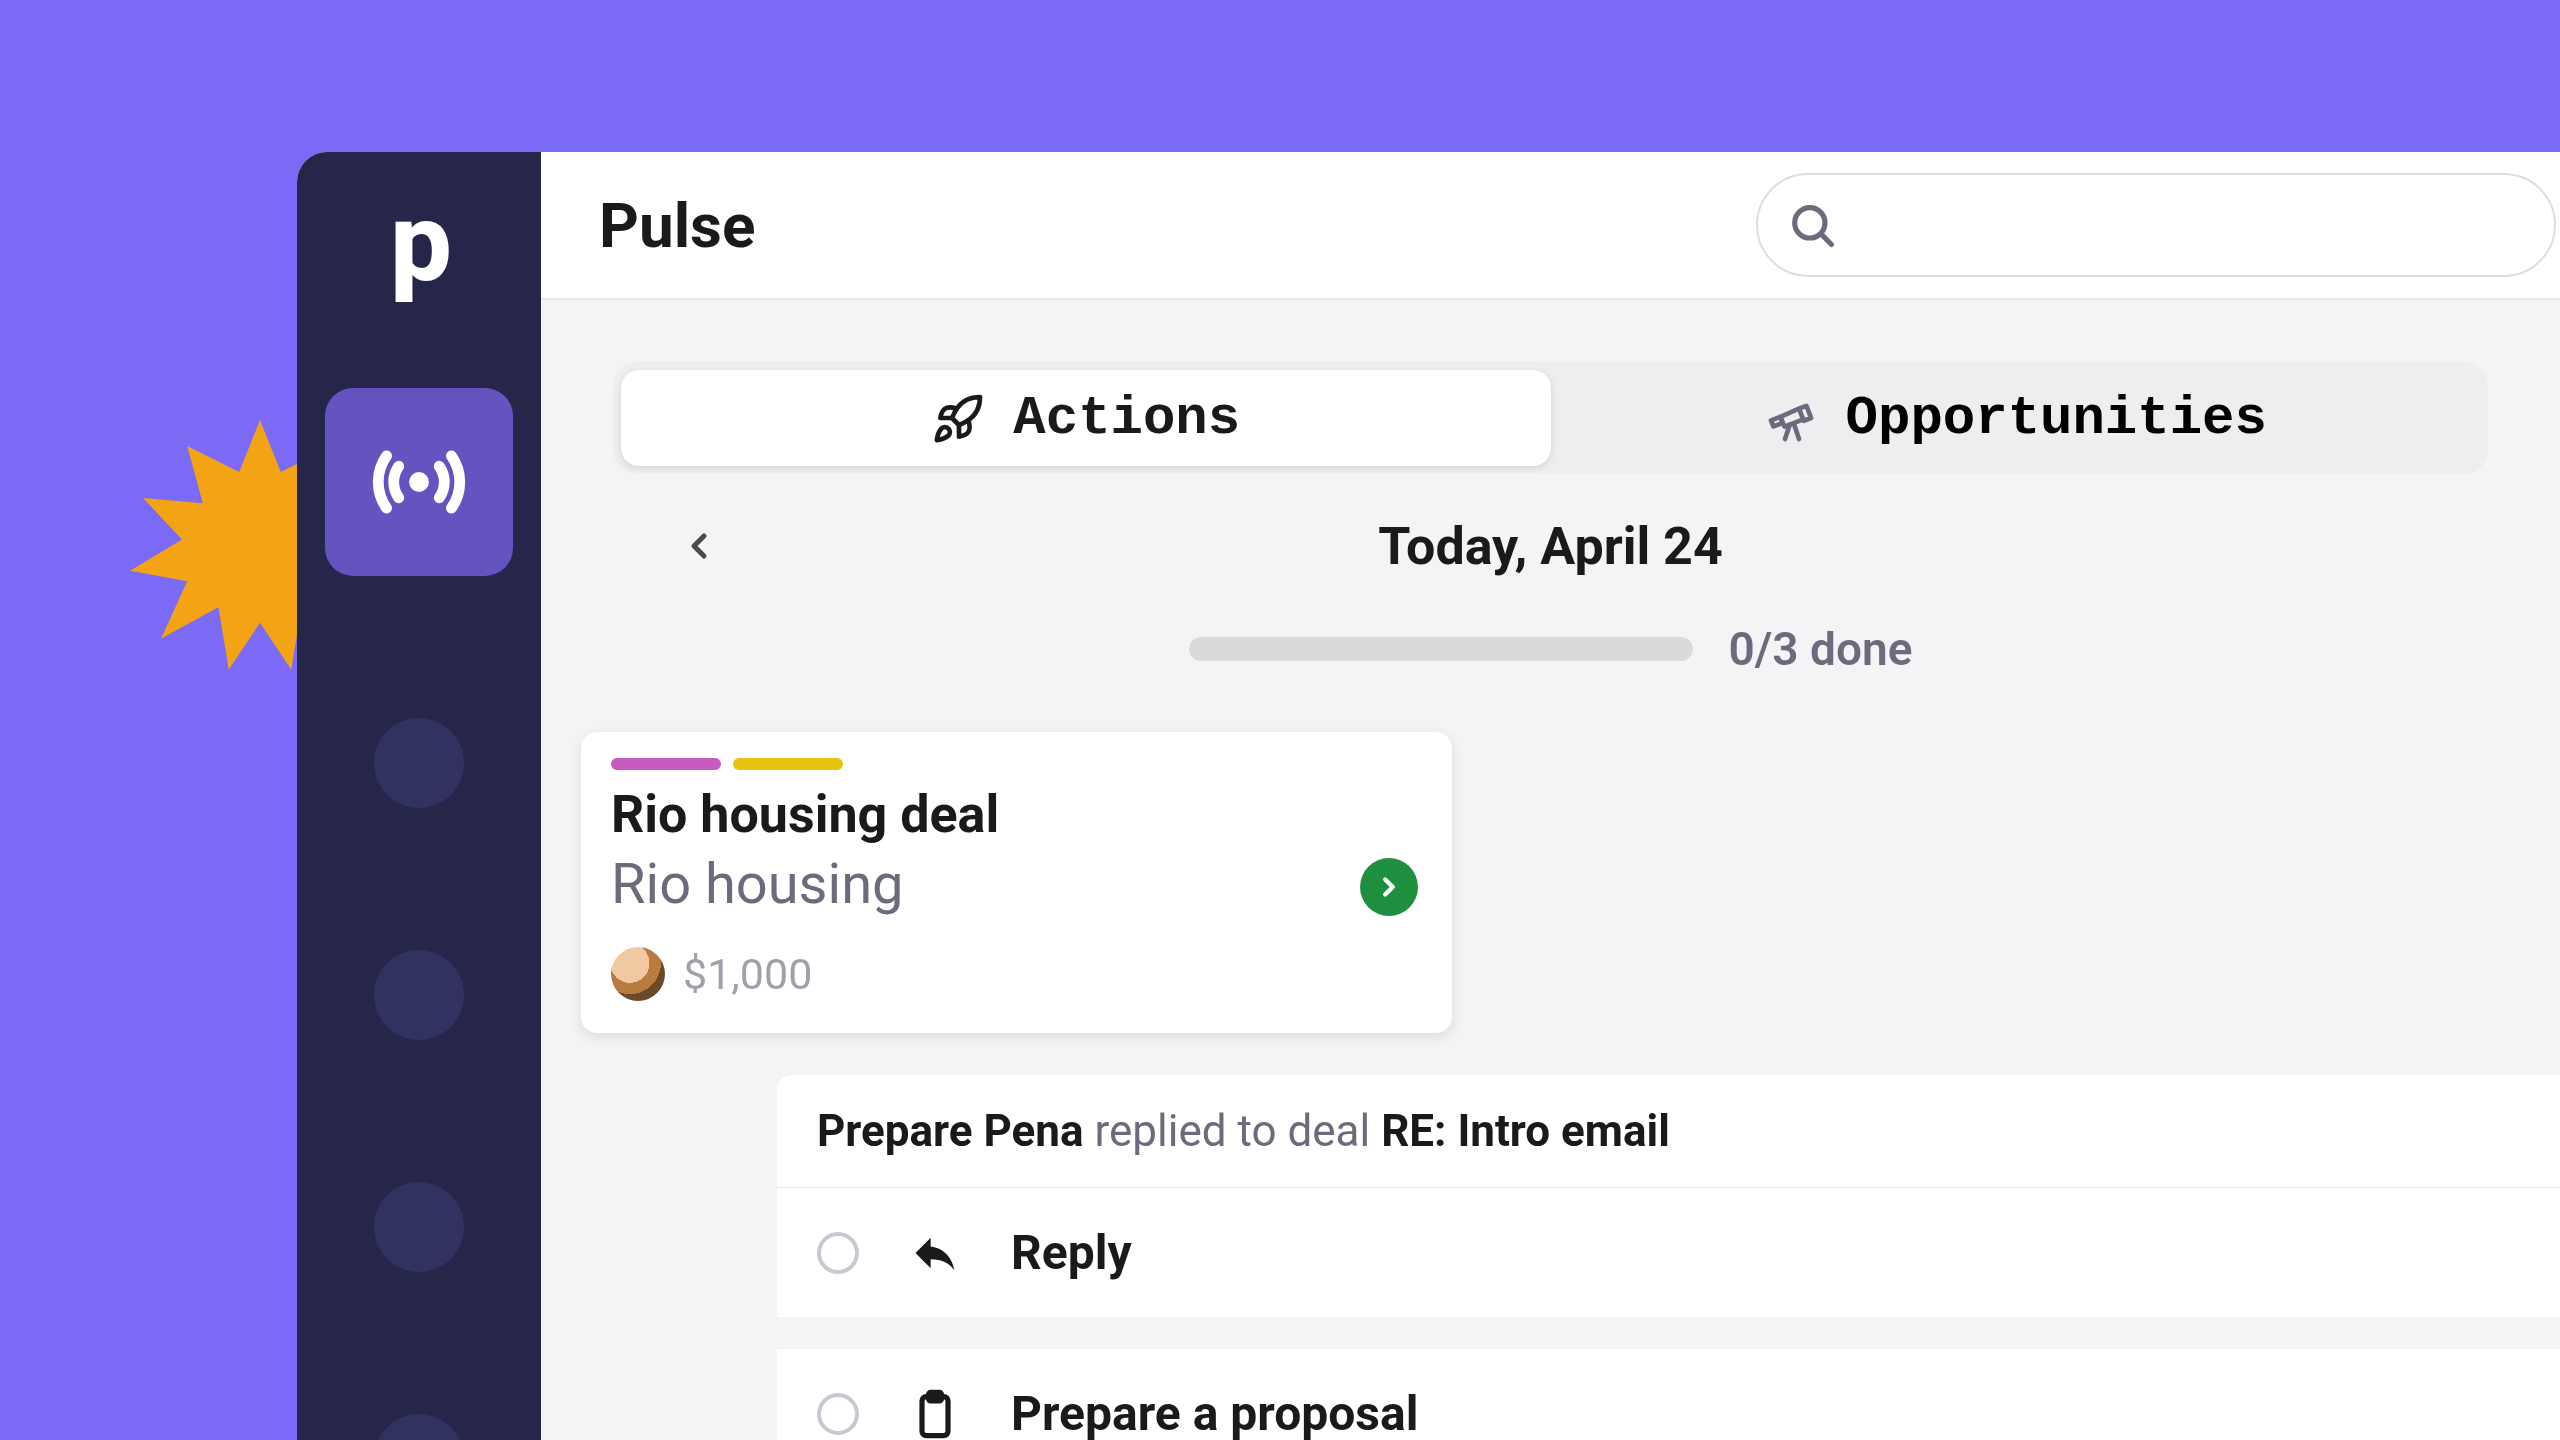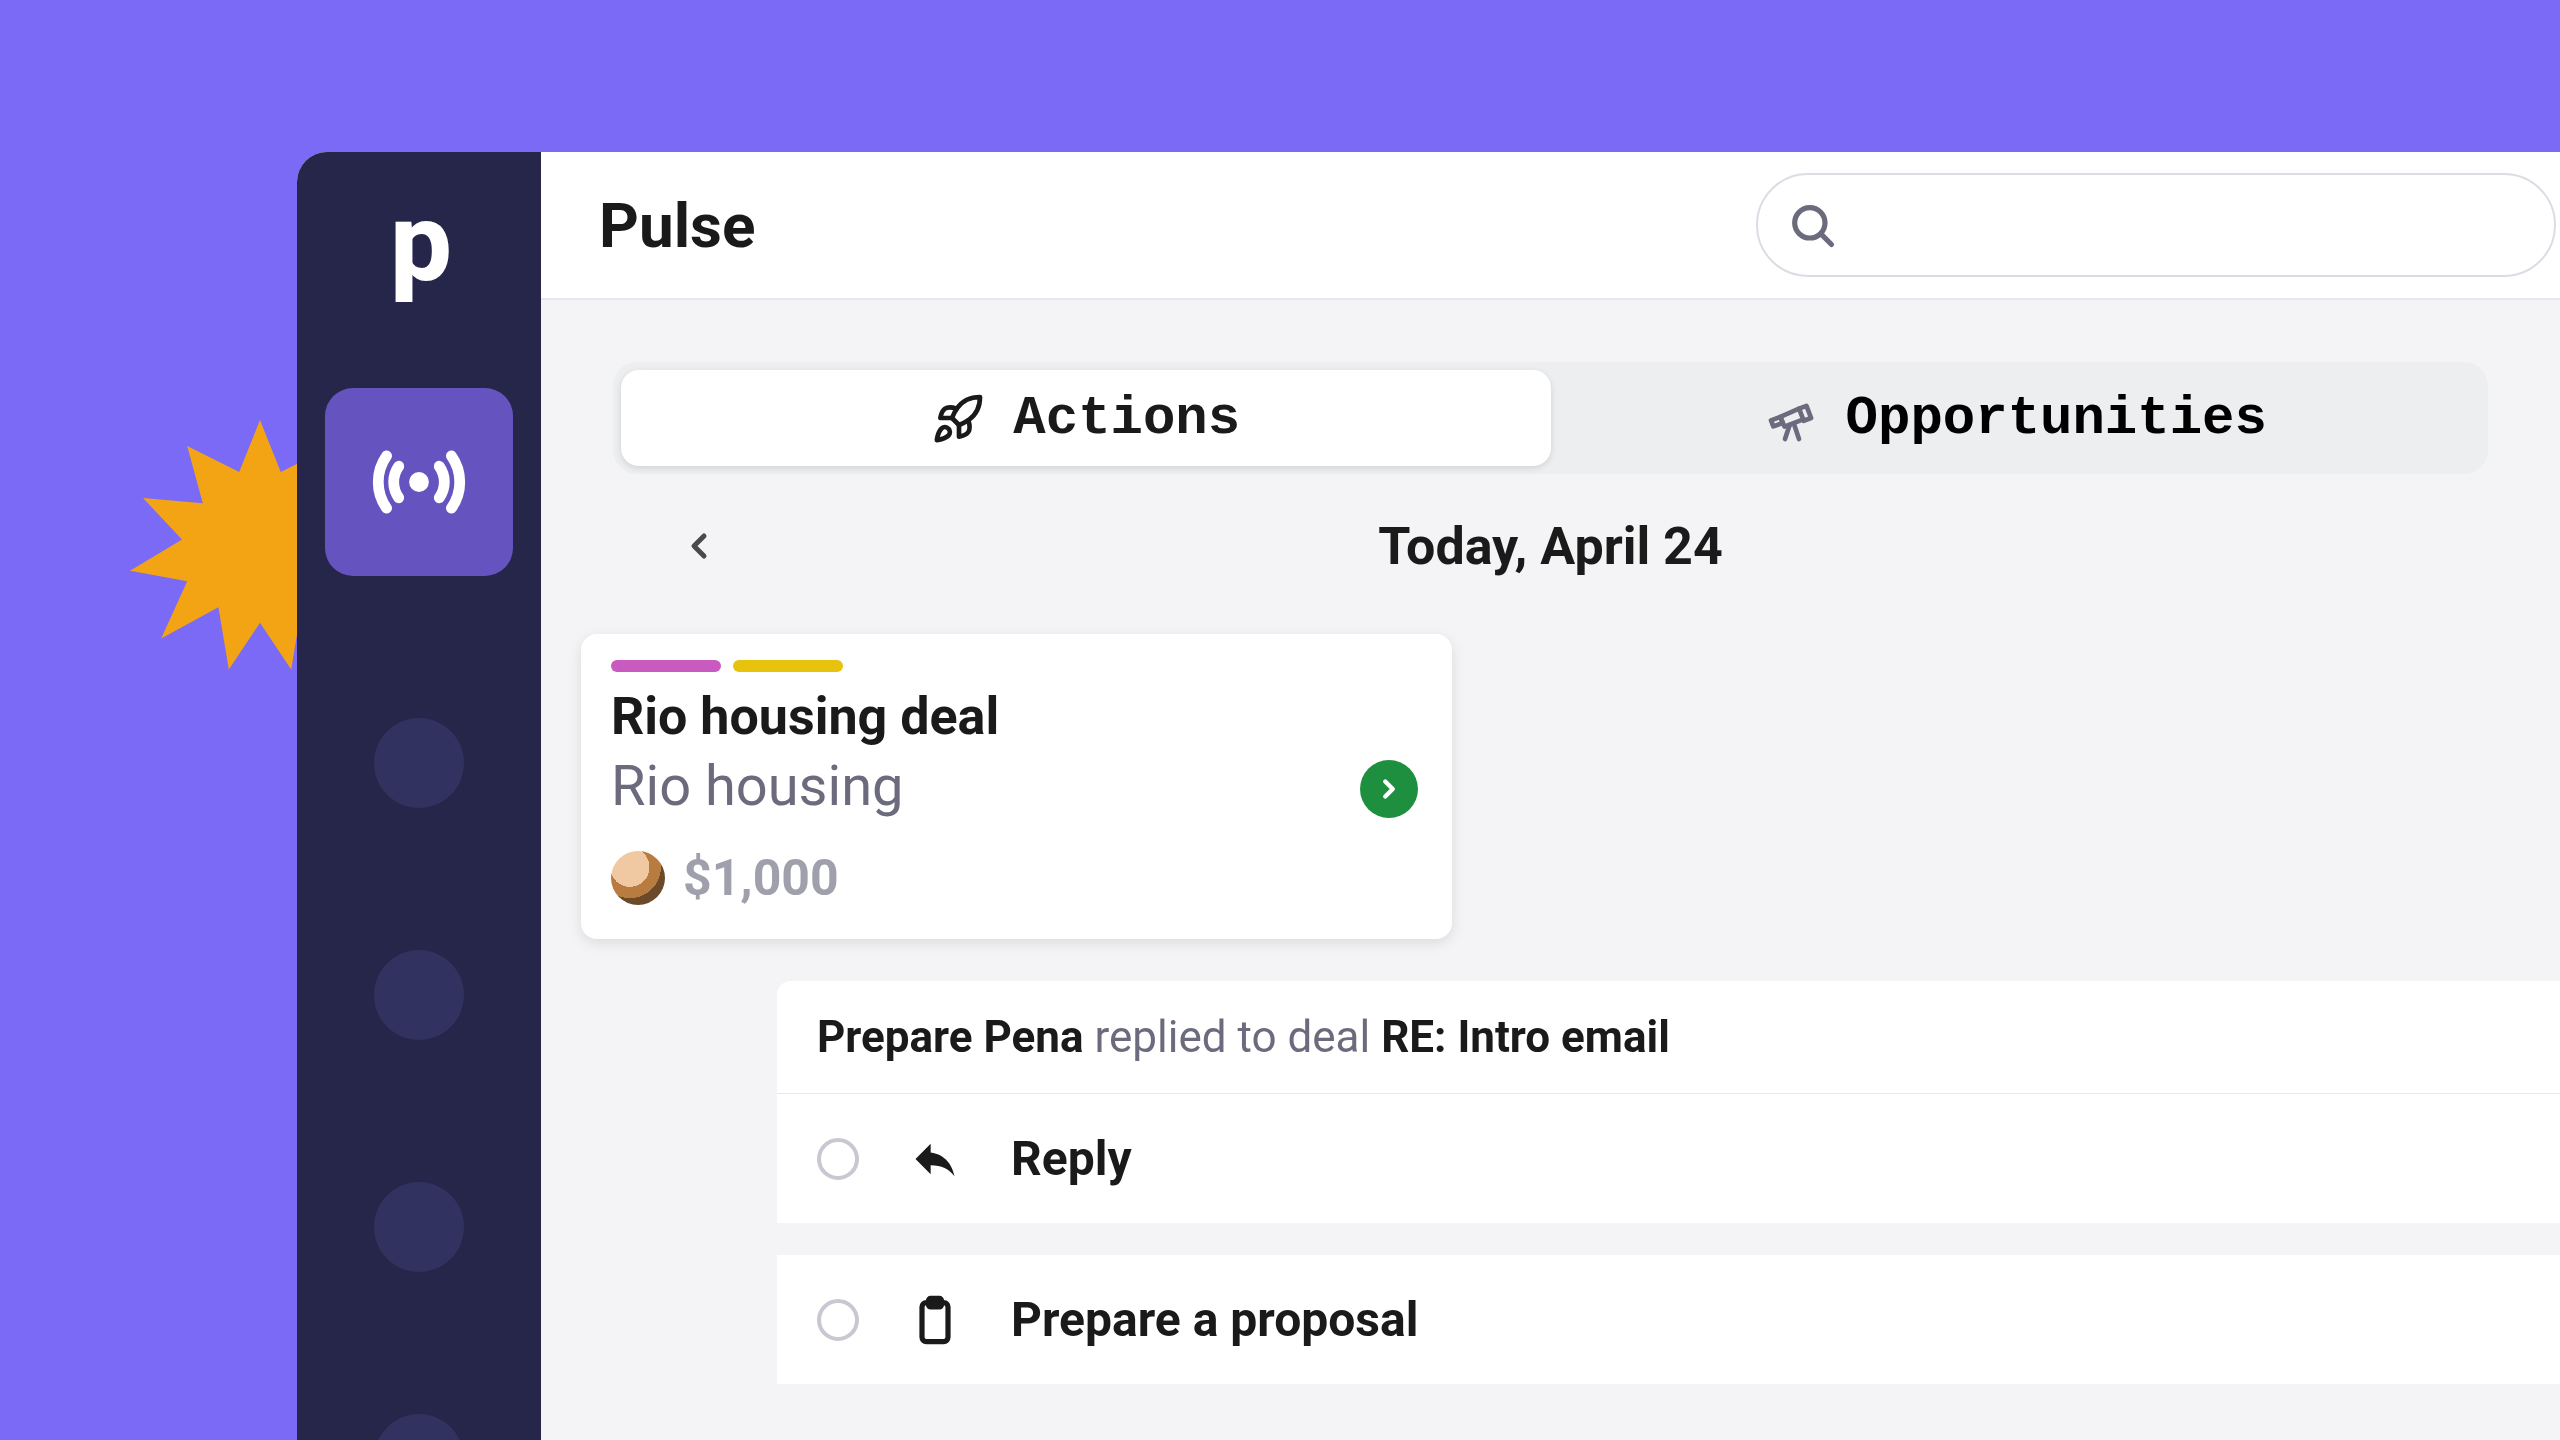--- a/index.html
+++ b/index.html
@@ -161,21 +161,21 @@
 .tag { height: 12px; border-radius: 6px; }
 .tag.purple { width: 110px; background: #c95bc0; }
 .tag.yellow { width: 110px; background: #e8c30e; }
 .deal-title { font-size: 52px; font-weight: 700; margin-top: 14px; color: #1a1a1a; }
 .deal-sub { font-size: 56px; color: #6b6b7d; margin-top: 6px; }
 .deal-row { display: flex; align-items: center; gap: 18px; margin-top: 30px; }
 .avatar {
   width: 54px; height: 54px; border-radius: 50%;
   background: radial-gradient(circle at 35% 30%, #f0c9a2 0 38%, #b87b40 38% 60%, #6a4a28 60% 100%);
 }
-.deal-amount { font-size: 50px; color: #a0a0ac; font-weight: 700; }
+.deal-amount { font-size: 43px; color: #a0a0ac; font-weight: 400; }
 .deal-go {
   position: absolute;
   right: 34px;
   top: 126px;
   width: 58px;
   height: 58px;
   border-radius: 50%;
   background: #1e8f3f;
   display: flex;
   align-items: center;
@@ -275,20 +275,24 @@
 
       <div class="datebar-wrap">
         <div class="chev-btn" style="margin-left:130px;">
           <svg width="40" height="40" viewBox="0 0 24 24" fill="none" stroke="#4a4a4a" stroke-width="3" stroke-linecap="round" stroke-linejoin="round">
             <polyline points="15 18 9 12 15 6"></polyline>
           </svg>
         </div>
         <div class="date-label">Today, April 24</div>
       </div>
 
+      <div class="progress-row">
+        <div class="progress-track"></div>
+        <div class="progress-text">0/3 done</div>
+      </div>
 
       <div class="deal-card">
         <div class="tags">
           <div class="tag purple"></div>
           <div class="tag yellow"></div>
         </div>
         <div class="deal-title">Rio housing deal</div>
         <div class="deal-sub">Rio housing</div>
         <div class="deal-row">
           <div class="avatar"></div>

